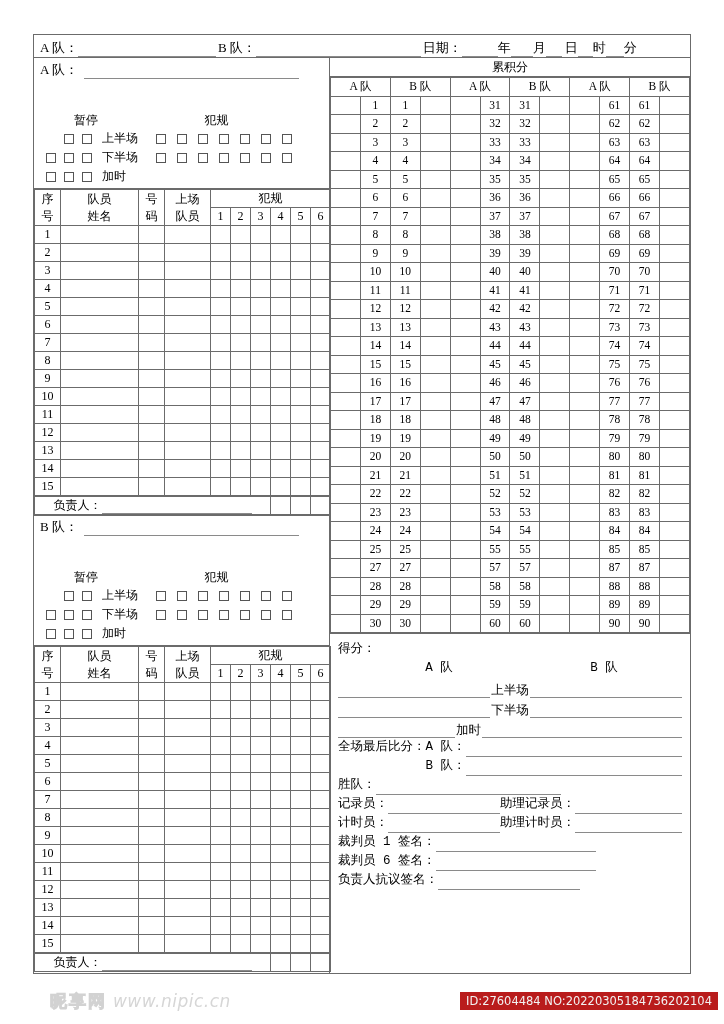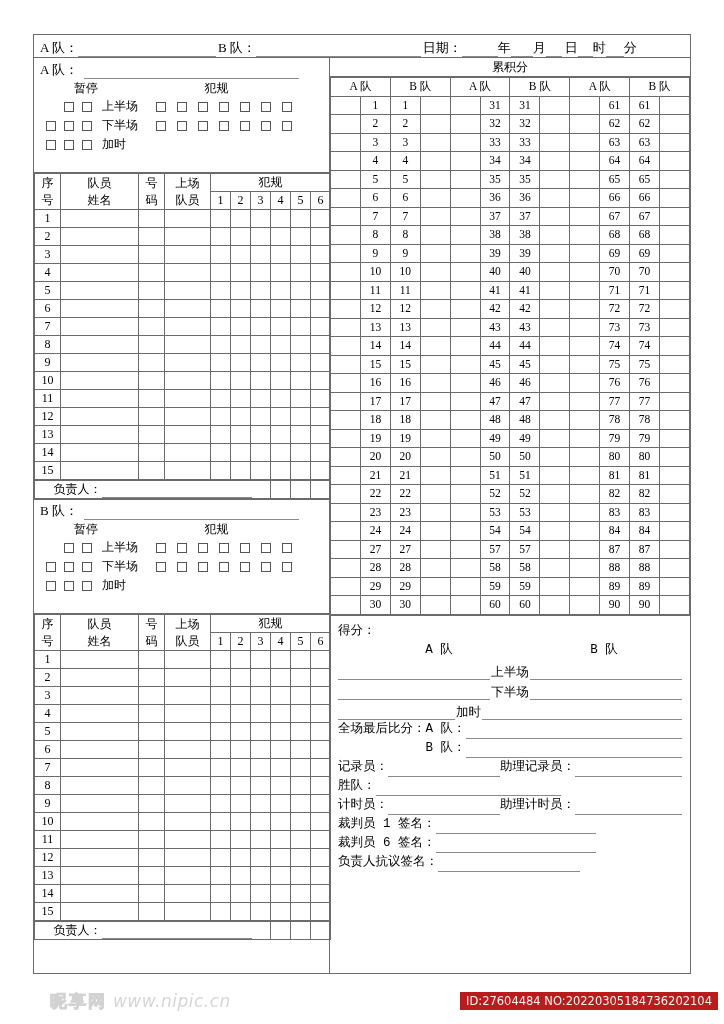--- a/index.html
+++ b/index.html
@@ -11,21 +11,21 @@
   .sheet{position:absolute;left:33px;top:34px;width:658px;height:940px;
          border:1px solid #6b6b6b;box-sizing:border-box;display:flex;flex-direction:column;}
   .hdr{border-bottom:1px solid #6b6b6b;}
   .hdr-row{display:flex;align-items:flex-end;height:22px;padding:0 6px;box-sizing:border-box;font-size:13px;white-space:nowrap;}
   .ln{display:inline-block;border-bottom:1px solid #8a8a8a;height:13px;vertical-align:bottom;}
   .body{flex:1;display:flex;min-height:0;}
   .colL{width:296px;border-right:1px solid #6b6b6b;box-sizing:border-box;display:flex;flex-direction:column;}
   .colR{flex:1;display:flex;flex-direction:column;min-width:0;}
 
   .teamline{height:22px;display:flex;align-items:flex-end;padding:0 6px 1px 6px;font-size:13px;box-sizing:border-box;}
-  .tobox{border-bottom:1px solid #6b6b6b;padding-bottom:18px;}
+  .tobox{border-bottom:1px solid #6b6b6b;padding-bottom:2px;margin-top:32px;}
   .tohead{display:flex;font-size:12px;height:17px;align-items:center;}
   .tohead .t1{width:104px;text-align:center;}
   .tohead .t2{flex:1;text-align:center;padding-right:34px;}
   .cbrow{display:flex;align-items:center;height:19px;}
   .cb{width:10px;height:10px;border:1px solid #555;box-sizing:border-box;margin-right:8px;}
   .lbl{width:54px;font-size:12px;text-align:left;padding-left:2px;}
   .tocell{width:18px;display:flex;justify-content:flex-start;}
   .focell{width:21px;display:flex;justify-content:flex-start;}
 
   table.grid{border-collapse:collapse;width:100%;table-layout:fixed;}
@@ -1144,20 +1144,34 @@
                 <td class="na">54</td>
                 <td class="nb">54</td>
                 <td class="blk"></td>
                 <td class="blk"></td>
                 <td class="na">84</td>
                 <td class="nb">84</td>
                 <td class="blk"></td>
               </tr>
               <tr>
                 <td class="blk"></td>
+                <td class="na">25</td>
+                <td class="nb">25</td>
+                <td class="blk"></td>
+                <td class="blk"></td>
+                <td class="na">55</td>
+                <td class="nb">55</td>
+                <td class="blk"></td>
+                <td class="blk"></td>
+                <td class="na">85</td>
+                <td class="nb">85</td>
+                <td class="blk"></td>
+              </tr>
+              <tr>
+                <td class="blk"></td>
                 <td class="na">27</td>
                 <td class="nb">27</td>
                 <td class="blk"></td>
                 <td class="blk"></td>
                 <td class="na">57</td>
                 <td class="nb">57</td>
                 <td class="blk"></td>
                 <td class="blk"></td>
                 <td class="na">87</td>
                 <td class="nb">87</td>
@@ -1234,30 +1248,30 @@
         </div>
         <div class="sdf">
           <span>全场最后比分：</span>
           <span>A 队：</span>
           <span class="ln" style="flex:1"></span>
         </div>
         <div class="sdf">
           <span style="visibility:hidden">全场最后比分：</span>
           <span>B 队：</span>
           <span class="ln" style="flex:1"></span>
+        </div>
+        <div class="sdf">
+          <span>胜队：</span>
+          <span class="ln" style="width:185px"></span>
         </div>
         <div class="sdf">
           <span>记录员：</span>
           <span class="ln" style="width:112px"></span>
           <span>助理记录员：</span>
           <span class="ln" style="flex:1"></span>
-        </div>
-        <div class="sdf">
-          <span>胜队：</span>
-          <span class="ln" style="width:185px"></span>
         </div>
         <div class="sdf">
           <span>计时员：</span>
           <span class="ln" style="width:112px"></span>
           <span>助理计时员：</span>
           <span class="ln" style="flex:1"></span>
         </div>
         <div class="sdf">
           <span>裁判员 1 签名：</span>
           <span class="ln" style="width:160px"></span>

